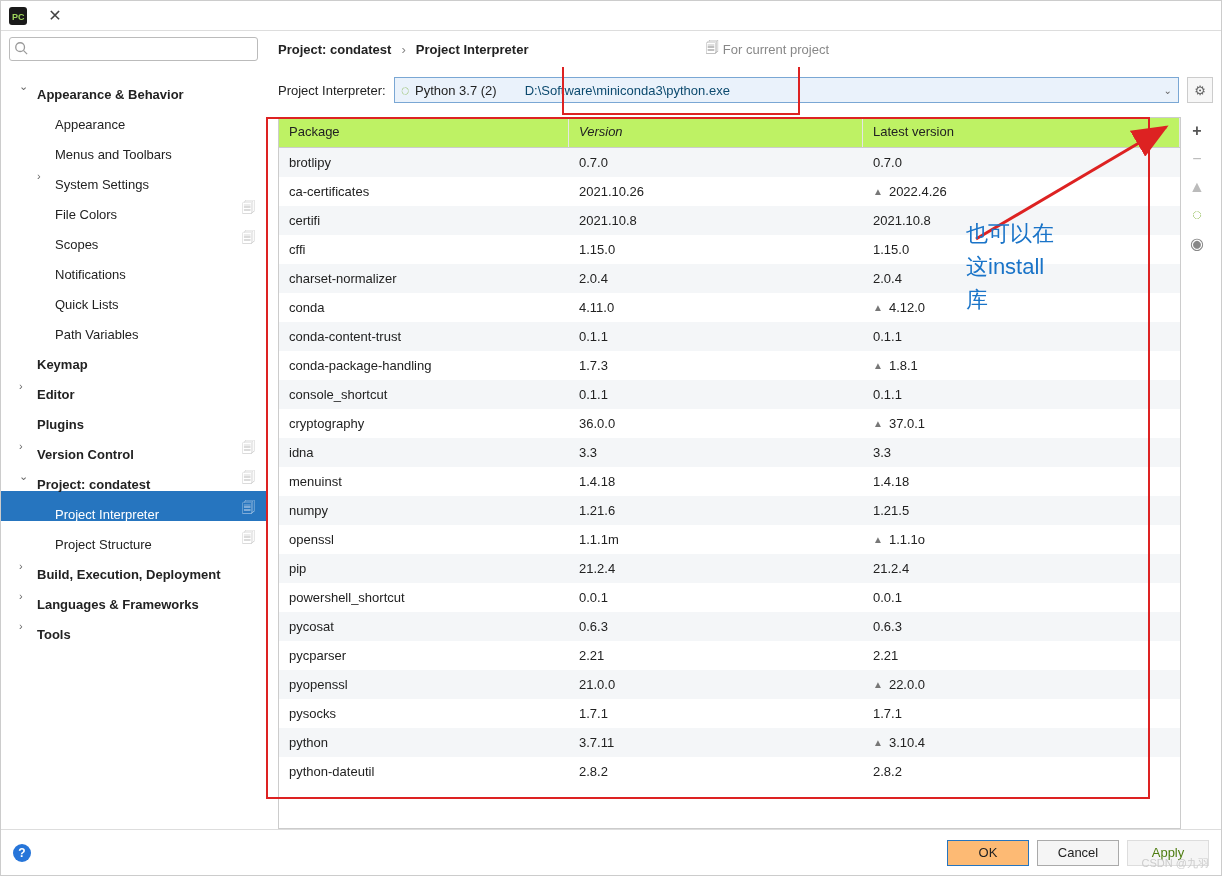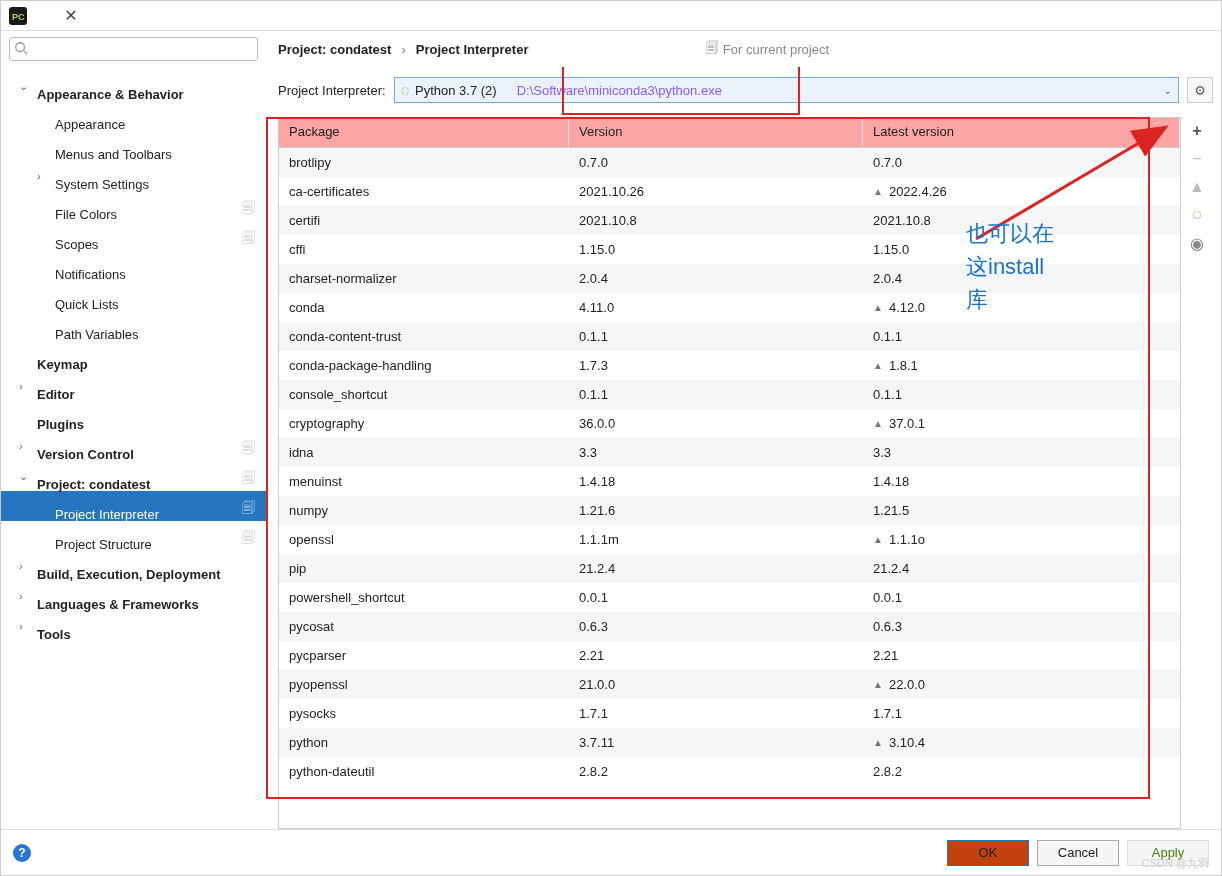--- a/index.html
+++ b/index.html
@@ -1,21 +1,21 @@
 <!DOCTYPE html>
 <html><head>
 <meta charset="utf-8">
 <style>
 * { box-sizing: border-box; font-family: "Segoe UI", Arial, sans-serif; }
 body { margin: 0; background: #fff; font-size: 13px; color: #222; }
 .window { width: 1222px; height: 876px; display: flex; flex-direction: column; border: 1px solid #ccc; position: relative; }
 
 
 .titlebar { height: 30px; display: flex; align-items: center; border-bottom: 1px solid #ddd; padding: 0 8px; }
-.titlebar .logo { width:18px; height:18px; display:inline-flex; align-items:flex-start; justify-content:center; margin-right:24px; }
+.titlebar .logo { width:18px; height:18px; display:inline-flex; align-items:flex-start; justify-content:center; margin-right:8px; }
 .titlebar .title { flex:1; font-size:13px; }
 .titlebar .close { width:40px; text-align:center; font-size:16px; color:#444; cursor:pointer; }
 
 
 .topbar { display:flex; }
 .topbar .searchbox { width:265px; padding:6px 8px; border-bottom:none; }
 .searchbox .searchin { display:flex; align-items:center; border:1px solid #bbb; border-radius:3px; height:24px; padding:0 4px; color:#888; }
 .searchbox .searchin input { border:none; outline:none; flex:1; font-size:12px; }
 .topbar .crumbsrow { flex:1; padding:6px 12px; display:flex; align-items:center; gap:10px; }
 .crumbs { font-weight:bold; }
@@ -36,35 +36,35 @@
 .side-item.bold .lbl { font-weight:bold; }
 .side-item.sel { background:#2675bf; color:#fff; }
 .side-item.sel .badge { color:#cde; }
 
 
 .content { flex:1; display:flex; flex-direction:column; padding:4px 8px 0 12px; position:relative; }
 .interp-row { display:flex; align-items:center; gap:8px; margin:6px 0 14px 0; }
 .interp-row .ilbl { white-space:nowrap; }
 .interp-select { flex:1; display:flex; align-items:center; border:1px solid #7aa7d4; background:#eaf2fb; height:26px; padding:0 6px; position:relative; }
 .interp-select .spinner { color:#5a9b00; margin-right:6px; font-size:14px; }
-.interp-select .path { color:#8b5cf6; margin-left:4px;padding-left:16px; }
+.interp-select .path { color:#0c4a6e; margin-left:12px;padding-left:16px; }
 .interp-select .dd { margin-left:auto; color:#666; font-size:10px; }
 .gearbtn { width:26px; height:26px; border:1px solid #ccc; display:flex; align-items:center; justify-content:center; color:#666; background:#f7f7f7; }
 
 
 .redbox1 { position:absolute; border:2px solid #d22; pointer-events:none; }
 .redTable { position:absolute; border:2px solid #d22; pointer-events:none; }
 
 
 .tablewrap { display:flex; flex:1; overflow:hidden; }
 .tablecol { flex:1; display:flex; flex-direction:column; border:1px solid #ccc; overflow:hidden; }
-.thead { display:flex; background:#fca5a5; border-bottom:1px solid #ccc; height:30px; }
+.thead { display:flex; background:#bef264; border-bottom:1px solid #ccc; height:30px; }
 .thead .th { padding:6px 10px; border-right:1px solid #e5e5e5; }
 .th-pkg { width:290px; }
-.th-ver { width:294px; }
+.th-ver { width:294px;font-style:italic; }
 .th-lat { flex:1; }
 .tbody { flex:1; overflow:auto; }
 .trow { display:flex; height:29px; align-items:center; border-bottom:0px solid #eee; }
 .trow:nth-child(odd) { background:#f4f6f8; }
 .trow .td { padding:0 10px; overflow:hidden; white-space:nowrap; text-overflow:ellipsis; }
 .td-pkg { width:290px; }
 .td-ver { width:294px; }
 .td-lat { flex:1; display:flex; align-items:center; gap:6px; }
 .uparrow { color:#777; font-size:10px; }
 
@@ -76,21 +76,21 @@
 
 
 .arrow-svg { position:absolute; pointer-events:none; }
 .anno-text { position:absolute; color:#1a74c8; font-size:22px; line-height:1.5; pointer-events:none; }
 
 
 .bottombar { height:46px; border-top:1px solid #ddd; display:flex; align-items:center; padding:0 12px; gap:8px; }
 .bottombar .help { width:18px; height:18px; border-radius:50%; background:#2675d9; color:#fff; display:flex; align-items:center; justify-content:center; font-size:12px; font-weight:bold; }
 .bottombar .spacer { flex:1; }
 .btn { min-width:82px; height:26px; border:1px solid #aaa; background:#f5f5f5; display:flex; align-items:center; justify-content:center; cursor:pointer; }
-.btn.primary { border:1.5px solid #2675bf; background:#c2410c; }
+.btn.primary { border:1.5px solid #2675bf; background:#fdba74; }
 .btn.disabled { color:#4d7c0f; border-color:#ddd; background:#f5f5f5; cursor:default; }
 .watermark { position:absolute; right:12px; bottom:4px; color:#ccc; font-size:11px; }
 </style>
 </head>
 <body>
 
 <div class="window">
 
   <div class="titlebar">
     <span class="logo">

